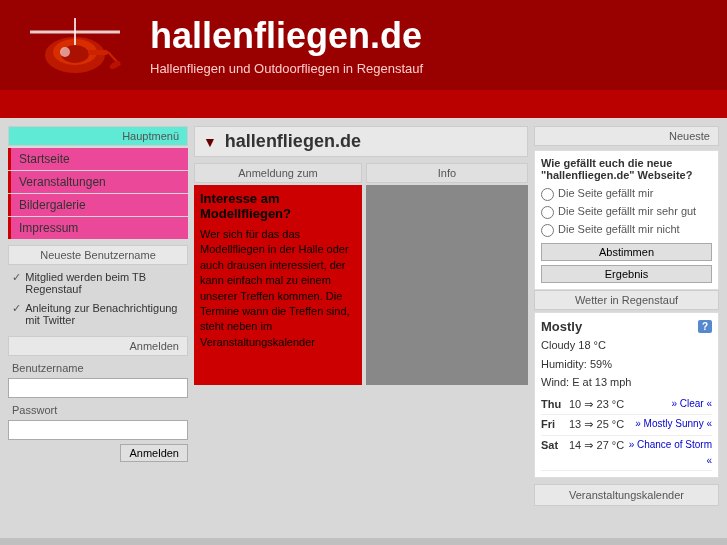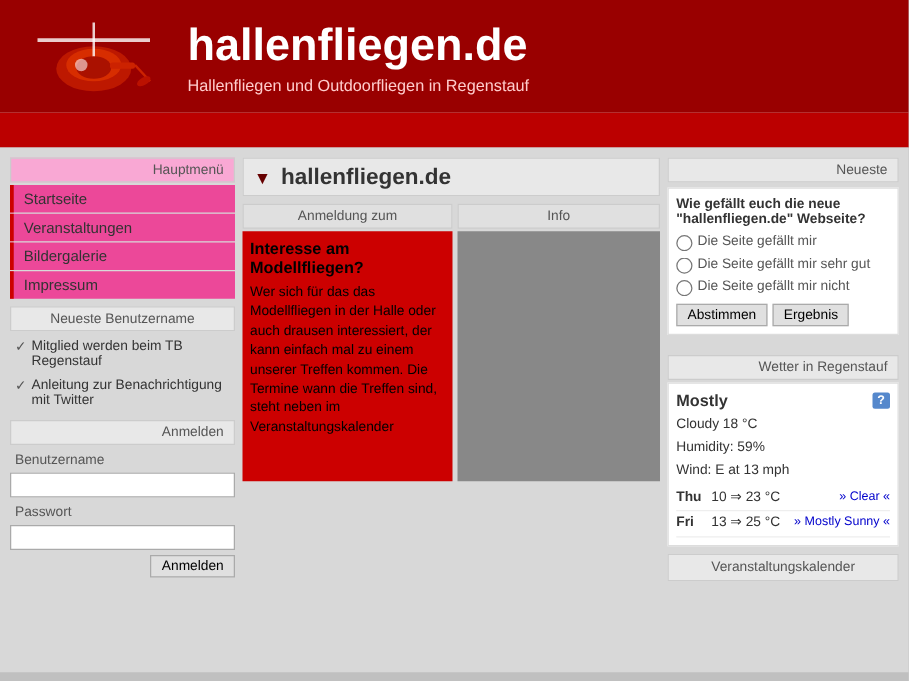--- a/index.html
+++ b/index.html
@@ -47,21 +47,21 @@
       display: flex;
       gap: 6px;
     }
 
     
     #sidebar {
       width: 180px;
       flex-shrink: 0;
     }
     .sidebar-section-header {
-      background: #f9a8d4;
+      background: #5eead4;
       border: 1px solid #ccc;
       padding: 3px 8px;
       text-align: right;
       font-size: 11px;
       color: #555;
       margin-bottom: 2px;
     }
     .sidebar-nav-item {
       background: #ec4899;
       border-left: 3px solid #cc0000;
@@ -241,38 +241,39 @@
     }
     .radio-item input[type=radio] {
       margin-right: 4px;
       margin-top: 1px;
       flex-shrink: 0;
     }
     .umfrage-btns {
       display: flex;
       gap: 4px;
       margin-top: 6px;
+      flex-direction: column;
     }
     .umfrage-btn {
       background: #e0e0e0;
       border: 1px solid #aaa;
       padding: 2px 8px;
       font-size: 11px;
       cursor: pointer;
     }
 
     
     .wetter-header {
       background: #e8e8e8;
       border: 1px solid #ccc;
       padding: 3px 8px;
       font-size: 11px;
       color: #555;
-      text-align: right;
-      margin-top: 16px;
+      text-align: center;
+      margin-top: 0;
       margin-bottom: 2px;
     }
     .wetter-content {
       background: #fff;
       border: 1px solid #ddd;
       padding: 6px;
       font-size: 11px;
       color: #333;
     }
     .wetter-title {
@@ -451,20 +452,25 @@
         <div class="forecast-row">
     <span class="forecast-day">Thu</span>
     <span class="forecast-temps">10 ⇒ 23 °C</span>
     <span class="forecast-desc">» Clear «</span>
   </div>
             <div class="forecast-row">
     <span class="forecast-day">Fri</span>
     <span class="forecast-temps">13 ⇒ 25 °C</span>
     <span class="forecast-desc">» Mostly Sunny «</span>
   </div>
+            <div class="forecast-row">
+    <span class="forecast-day">Sat</span>
+    <span class="forecast-temps">14 ⇒ 27 °C</span>
+    <span class="forecast-desc">» Chance of Storm «</span>
+  </div>
           </div>
       </div>
 
       <div class="veranstaltung-btn">Veranstaltungskalender</div>
     </div>
 
   </div>
 </div>
 
 </body></html>

